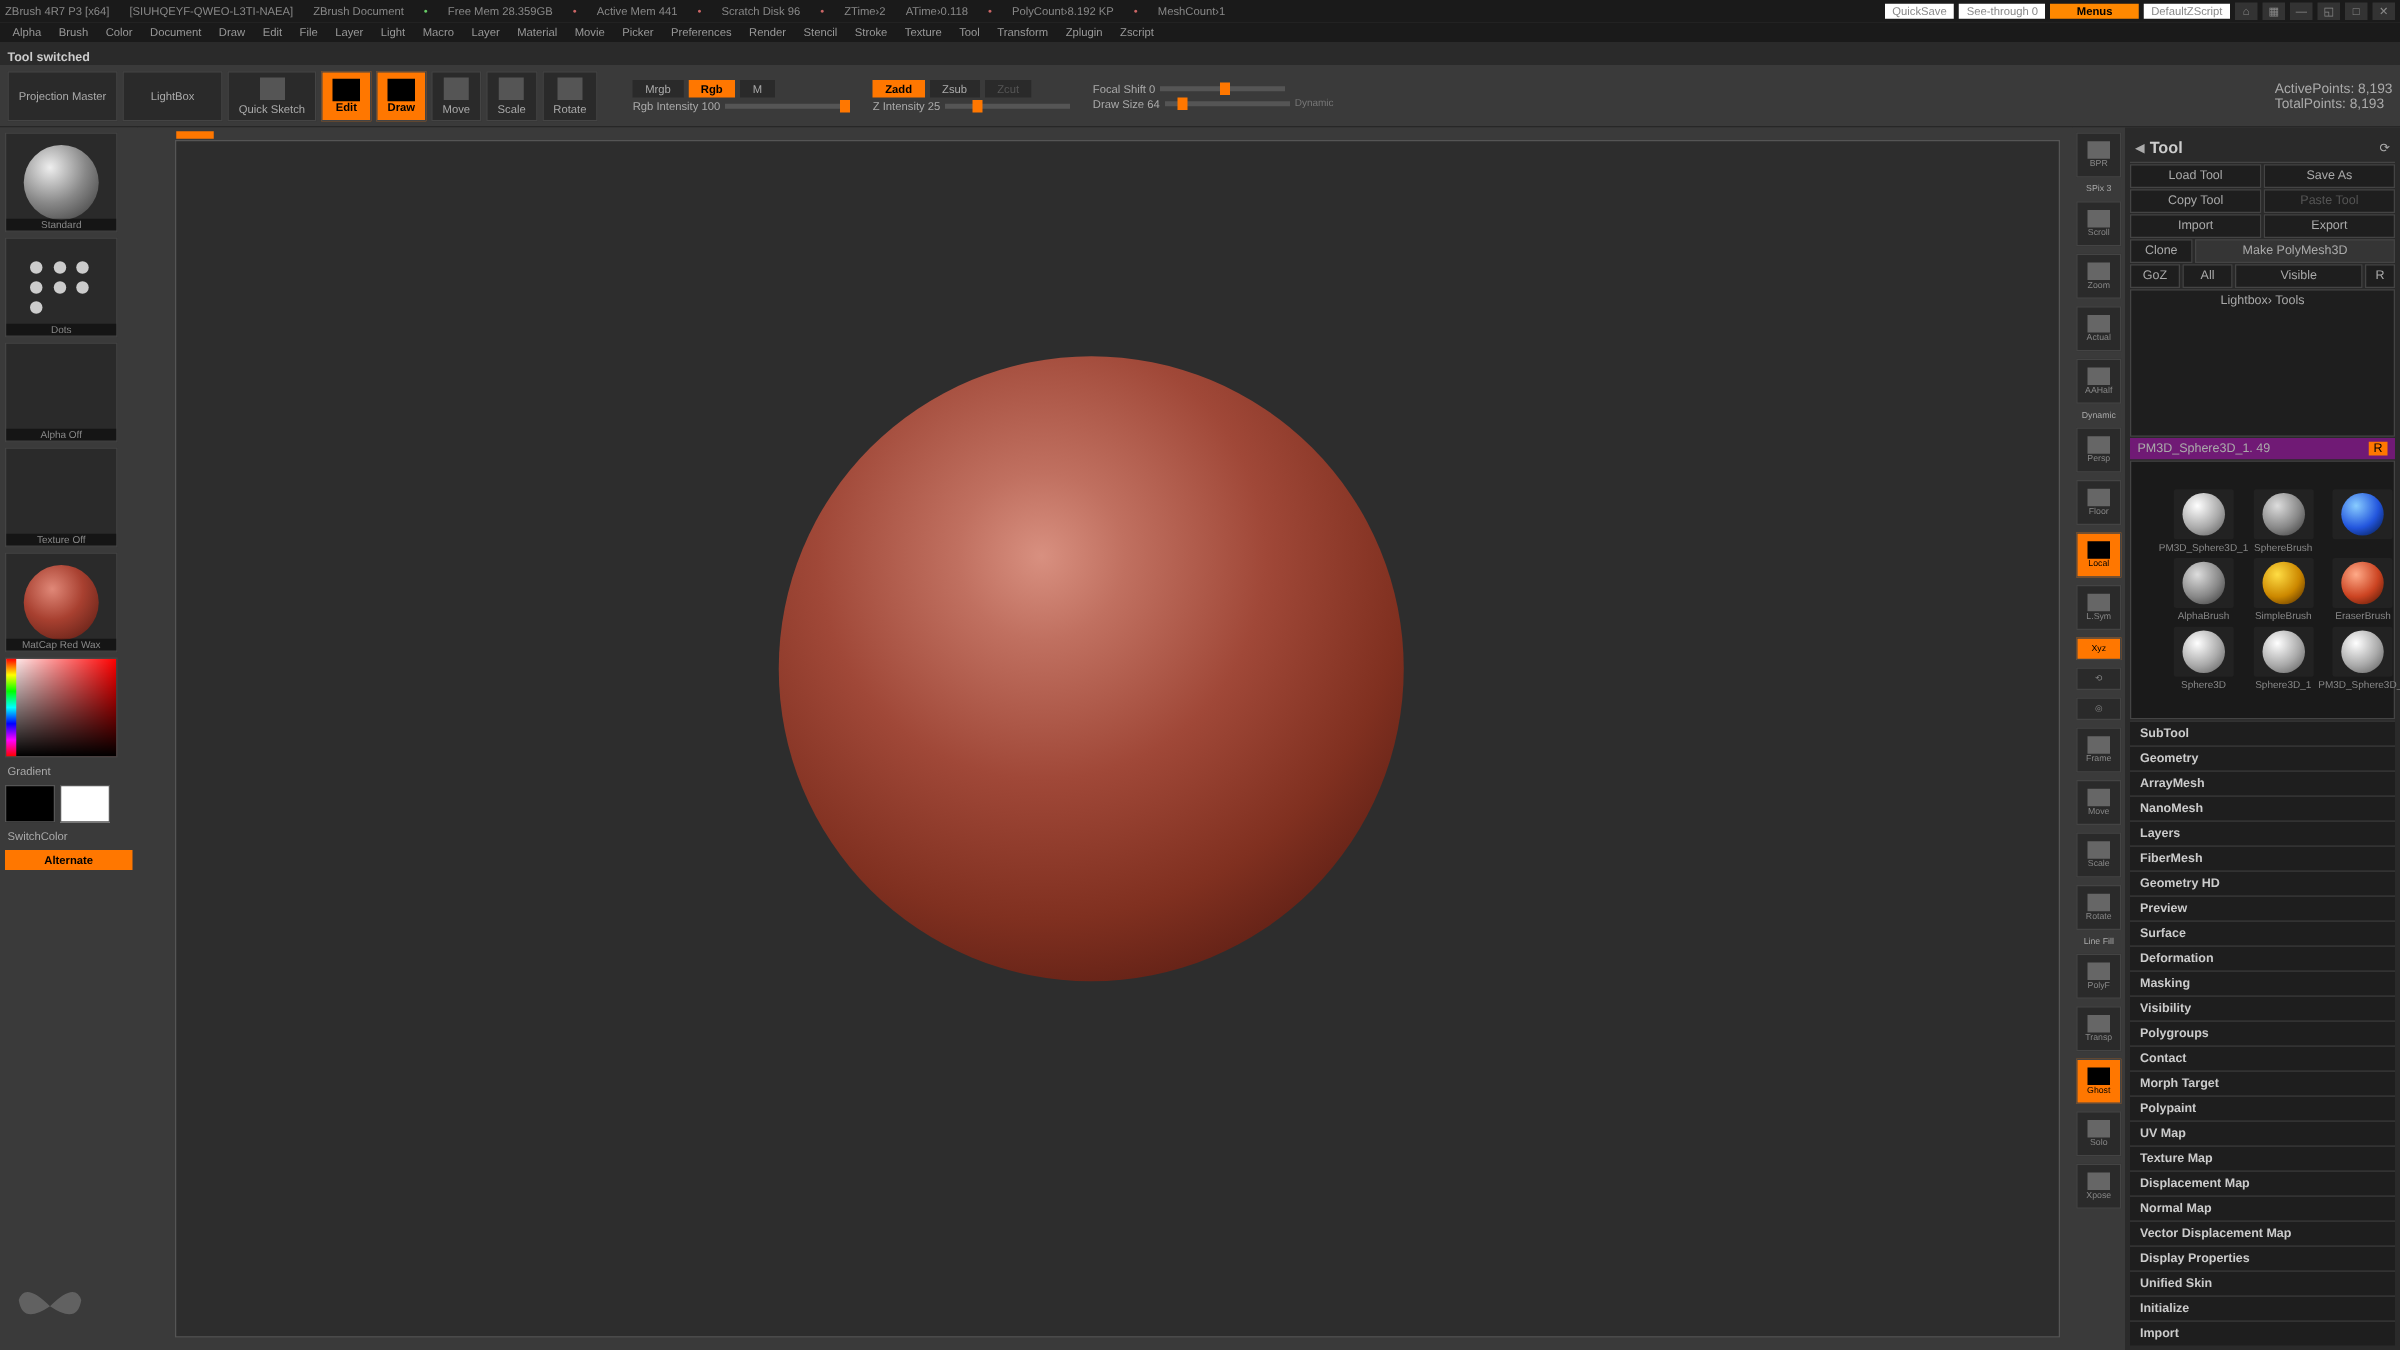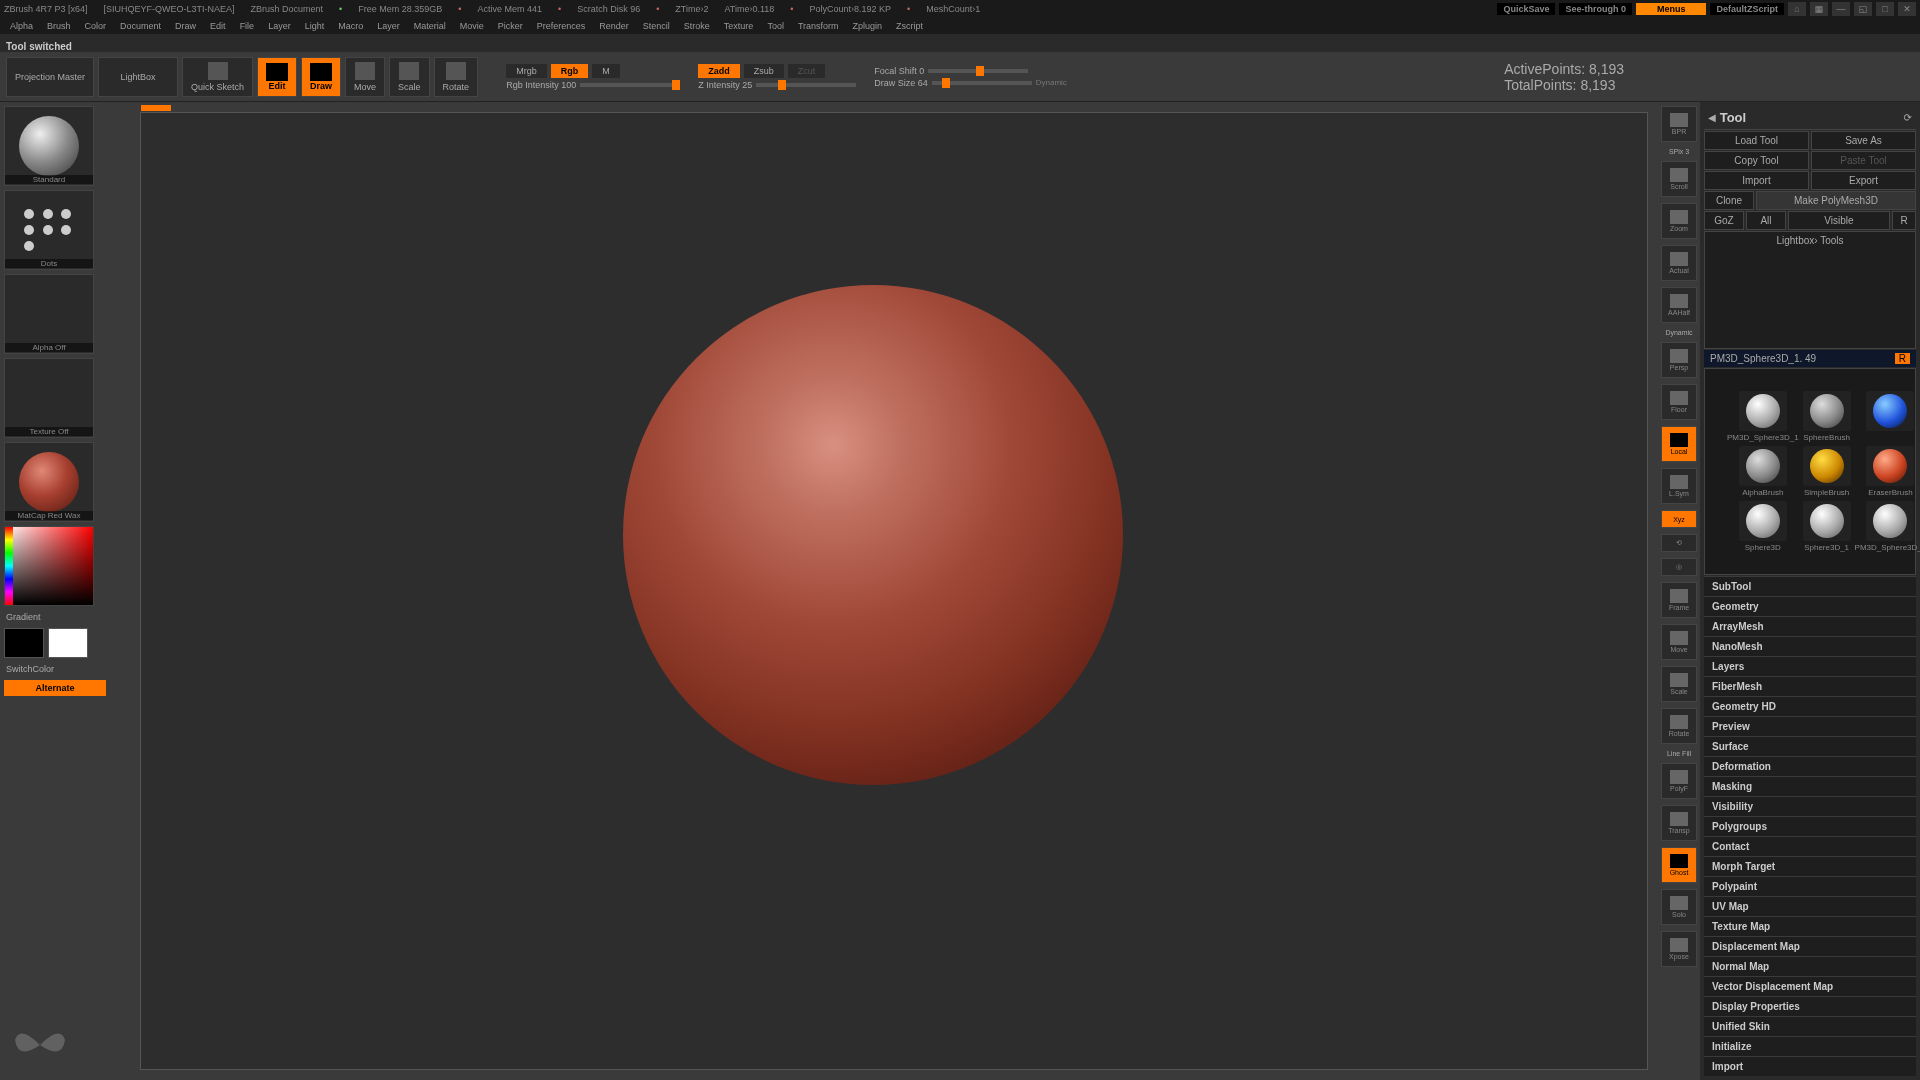--- a/index.html
+++ b/index.html
@@ -3,42 +3,42 @@
 <meta charset="utf-8">
 <style>
 * { margin: 0; padding: 0; box-sizing: border-box; font-family: Verdana, sans-serif; user-select: none; }
 body { background: #3a3a3a; color: #aaa; font-size: 10px; overflow: hidden; width: 1920px; height: 1080px; }
 
 
 .titlebar { height: 18px; background: #1a1a1a; display: flex; align-items: center; padding: 0 4px; font-size: 9px; color: #888; }
 .titlebar .left { flex: 1; display: flex; gap: 16px; }
 .titlebar .right { display: flex; gap: 4px; align-items: center; }
 .titlebar .tb-btn { background: #ff8800; color: #000; padding: 1px 21px; font-weight: bold; }
-.titlebar .tb-btn2 { background: #000000; padding: 1px 6px; font-weight: bold; }
+.titlebar .tb-btn2 { background: #ffffff; padding: 1px 6px; }
 .titlebar .win-btn { width: 18px; height: 14px; background: #333; display: inline-flex; align-items: center; justify-content: center; }
 
 
 .menubar { height: 16px; background: #1a1a1a; display: flex; align-items: center; padding: 0 4px; font-size: 9px; gap: 2px; }
 .menubar span { padding: 0 6px; color: #999; }
 
 
 .statusline { height: 18px; background: #2a2a2a; display: flex; align-items: flex-end; padding: 0 6px; font-size: 10px; color: #ccc; font-weight: bold; }
 
 
 .toptoolbar { height: 50px; background: #3a3a3a; display: flex; align-items: center; padding: 0 6px; gap: 4px; border-bottom: 1px solid #222; }
 .tt-btn { background: #2a2a2a; border: 1px solid #444; padding: 4px 8px; text-align: center; font-size: 9px; color: #aaa; height: 40px; display: flex; flex-direction: column; justify-content: center; align-items: center; }
 .tt-btn.orange { background: #ff7700; color: #000; font-weight: bold; }
 .tt-icon { width: 20px; height: 20px; background: #555; margin-bottom: 2px; }
 .tt-slider-group { display: flex; flex-direction: column; gap: 2px; font-size: 9px; }
 .tt-slider-row { display: flex; align-items: center; gap: 4px; }
 .tt-mode-btn { background: #2a2a2a; padding: 2px 10px; font-size: 9px; }
 .tt-mode-btn.orange { background: #ff7700; color: #000; font-weight: bold; }
 .tt-slider { width: 100px; height: 4px; background: #555; position: relative; }
 .tt-slider .knob { position: absolute; width: 8px; height: 10px; background: #ff7700; top: -3px; }
-.tt-stats { font-size: 14px; color: #aaa; margin-left: auto; margin-right: 290px; }
+.tt-stats { font-size: 11px; color: #aaa; margin-left: auto; }
 
 
 .main { display: flex; height: calc(100% - 102px); }
 
 
 .leftpanel { width: 110px; background: #3a3a3a; padding: 4px; display: flex; flex-direction: column; gap: 4px; }
 .lp-thumb { width: 90px; height: 80px; background: #2a2a2a; border: 1px solid #444; display: flex; align-items: center; justify-content: center; position: relative; }
 .lp-thumb-label { position: absolute; bottom: 1px; left: 0; right: 0; text-align: center; font-size: 8px; background: rgba(0,0,0,0.5); color: #888; }
 .sphere-gray { width: 60px; height: 60px; border-radius: 50%; background: radial-gradient(circle at 35% 30%, #eee, #888 50%, #333); }
 .dots { display: grid; grid-template-columns: repeat(3, 1fr); gap: 6px; width: 50px; }
@@ -67,21 +67,21 @@
 
 
 .rightpanel { width: 220px; background: #2a2a2a; padding: 4px; display: flex; flex-direction: column; gap: 1px; overflow-y: auto; }
 .rp-header { display: flex; align-items: center; gap: 4px; padding: 4px; border-bottom: 1px solid #444; }
 .rp-title { font-size: 13px; font-weight: bold; color: #ccc; }
 .rp-row { display: flex; gap: 2px; }
 .rp-btn { flex: 1; background: #1e1e1e; border: 1px solid #444; padding: 3px 4px; font-size: 10px; color: #aaa; text-align: center; }
 .rp-btn.dim { color: #555; }
 .rp-btn.hl { background: #353535; }
 .rp-btn.sm { flex: 0 0 24px; }
-.rp-toolname { background: #0f172a; padding: 3px 6px; font-size: 10px; display: flex; justify-content: space-between; }
+.rp-toolname { background: #701a75; padding: 3px 6px; font-size: 10px; display: flex; justify-content: space-between; }
 .rp-grid { display: grid; grid-template-columns: 1fr 1fr 1fr; gap: 4px; background: #1a1a1a; padding: 22px; border: 1px solid #444; }
 .rp-tool { display: flex; flex-direction: column; align-items: center; gap: 2px; }
 .rp-tool .th { width: 48px; height: 40px; background: #222; display: flex; align-items: center; justify-content: center; border-radius: 2px; }
 .rp-tool .lbl { font-size: 8px; color: #888; }
 .sph { width: 34px; height: 34px; border-radius: 50%; }
 .sph-white { background: radial-gradient(circle at 35% 30%, #fff, #aaa 55%, #555); }
 .sph-gray { background: radial-gradient(circle at 35% 30%, #ddd, #888 55%, #333); }
 .sph-blue { background: radial-gradient(circle at 35% 30%, #8cf, #25d 55%, #013); }
 .sph-red { background: radial-gradient(circle at 35% 30%, #fa8, #c42 55%, #410); }
 .sph-gold { background: radial-gradient(circle at 35% 30%, #fd4, #c80 55%, #420); }

